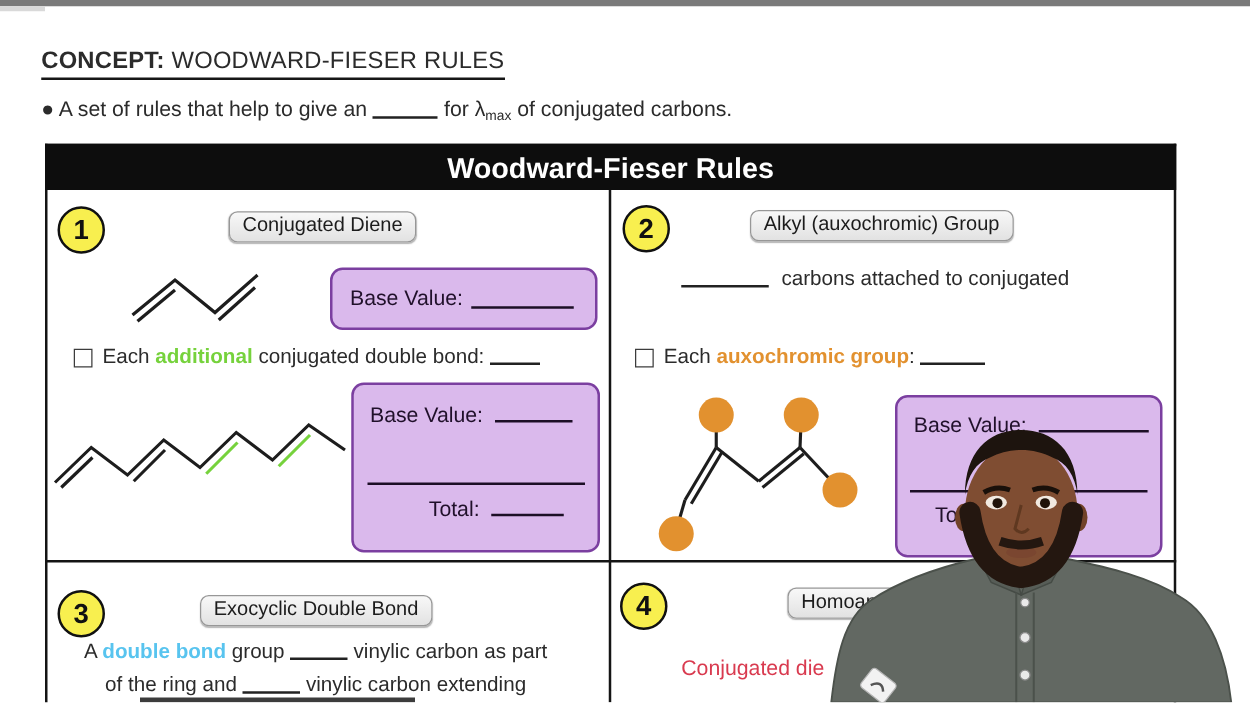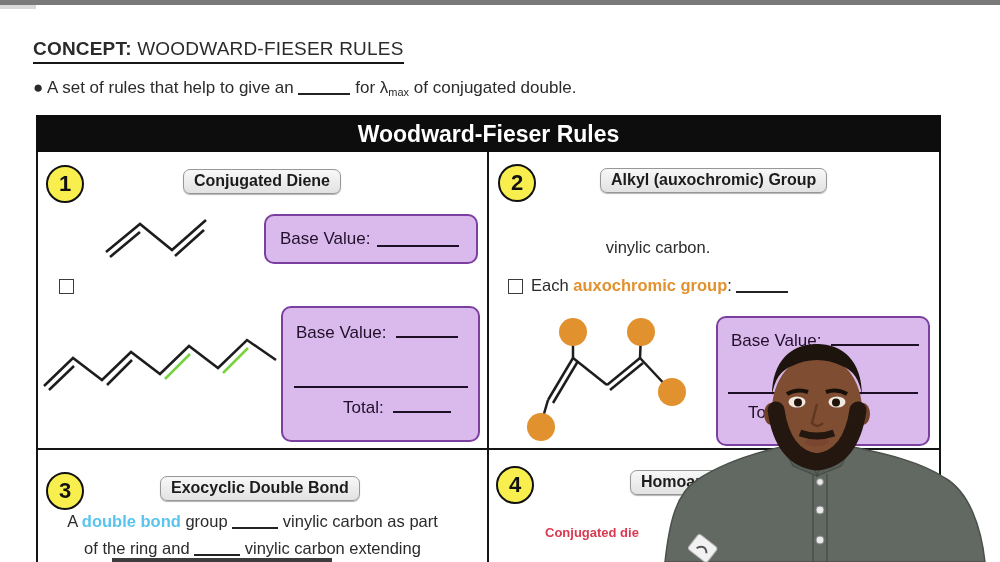--- a/index.html
+++ b/index.html
@@ -19,29 +19,29 @@
   
   .tbl{left:36px;top:115px;width:905px;height:460px;border:2px solid #141414;border-bottom:none;background:#fff;box-sizing:border-box;}
   .tblhead{left:36px;top:115px;width:905px;height:37px;background:#0d0d0d;color:#fff;
            font-size:23px;font-weight:700;text-align:center;line-height:38px;box-sizing:border-box;}
   .vdiv{left:487px;top:152px;width:2px;height:410px;background:#141414;}
   .hdiv{left:36px;top:448px;width:905px;height:2px;background:#141414;}
   
   .numcircle{width:34px;height:34px;border:2.4px solid #111;border-radius:50%;
              background:var(--yellow);font-size:22px;font-weight:700;text-align:center;line-height:33px;color:#111;}
   .graylabel{background:linear-gradient(#f8f8f8,#e2e2e2);border:1.6px solid #979797;border-radius:7px;
-             padding:2px 10px 3px;font-size:16px;font-weight:700;color:#1c1c1c;box-shadow:0 1px 1px rgba(0,0,0,.3);white-space:nowrap;}
+             padding:2px 10px 3px;font-size:16px;font-weight:400;color:#1c1c1c;box-shadow:0 1px 1px rgba(0,0,0,.3);white-space:nowrap;}
   .purplebox{background:var(--purple_fill);border:2.2px solid var(--purple_border);border-radius:10px;box-sizing:border-box;color:#20102a;font-size:17px;}
   .pline{border-bottom:2px solid #1c0f26;display:inline-block;height:0.8em;}
   .cbox{width:15px;height:15px;border:1.9px solid #3c3c3c;background:#fff;box-sizing:border-box;}
   .cbtext{font-size:16.5px;white-space:nowrap;}
   .hl-green{color:var(--green);font-weight:700;}
   .hl-orange{color:var(--orange);font-weight:700;text-align:center;}
   .hl-blue{color:var(--blue);font-weight:700;}
-  .rednote{color:var(--red);font-size:13px;font-weight:700;white-space:nowrap;}
+  .rednote{color:var(--red);font-size:17px;font-weight:400;white-space:nowrap;}
   .celltext{font-size:16.5px;text-align:center;}
   .crop-smudge{background:#1a1a1a;opacity:.85;}
 </style>
 </head>
 <body>
 
 <div id="stage">
 
   <div class="abs topbar"></div>
   <div class="abs toptab"></div>
@@ -49,21 +49,21 @@
   <div class="abs concept">
     <span class="wrap"><b>CONCEPT:</b>
     <span>WOODWARD-FIESER RULES</span></span>
   </div>
 
   <div class="abs intro">
     <span>●</span>
     <span>A set of rules that help to give an</span>
     <span class="blank" style="width:52px;"></span>
     <span>for λ</span><span class="sub">max</span>
-    <span>of conjugated double.</span>
+    <span>of conjugated carbons.</span>
   </div>
 
   <div class="abs tbl"></div>
   <div class="abs tblhead">Woodward-Fieser Rules</div>
   <div class="abs vdiv"></div>
   <div class="abs hdiv"></div>
 
   <div class="abs numcircle" style="left:46px;top:165px;">1</div>
   <div class="abs graylabel" style="left:183px;top:169px;">Conjugated Diene</div>
 
@@ -72,20 +72,26 @@
     <line x1="10" y1="51" x2="40" y2="26" stroke="#1d1d1d" stroke-width="2.6"></line>
     <line x1="75" y1="50" x2="104" y2="24" stroke="#1d1d1d" stroke-width="2.6"></line>
   </svg>
 
   <div class="abs purplebox" style="left:264px;top:214px;width:214px;height:50px;display:flex;align-items:center;padding-left:14px;">
     <span>Base Value:</span>
     <span class="pline" style="width:82px;margin-left:7px;"></span>
   </div>
 
   <div class="abs cbox" style="left:59px;top:279px;"></div>
+  <div class="abs cbtext" style="left:82px;top:276px;">
+    <span>Each</span>
+    <span class="hl-green">additional</span>
+    <span>conjugated double bond:</span>
+    <span class="blank" style="width:40px;"></span>
+  </div>
 
   <svg class="abs" style="left:40px;top:322px;" width="240" height="85" viewBox="0 0 240 85">
     <polyline points="4,64 33,36 62,58 91,30 120,52 149,24 178,46 207,18 236,38" fill="none" stroke="#1d1d1d" stroke-width="2.5"></polyline>
     <line x1="9" y1="68" x2="34" y2="44" stroke="#1d1d1d" stroke-width="2.5"></line>
     <line x1="67" y1="63" x2="92" y2="38" stroke="#1d1d1d" stroke-width="2.5"></line>
     <line x1="125" y1="57" x2="150" y2="32" stroke="#76d23c" stroke-width="2.5"></line>
     <line x1="183" y1="51" x2="208" y2="26" stroke="#76d23c" stroke-width="2.5"></line>
   </svg>
 
   <div class="abs purplebox" style="left:281px;top:306px;width:199px;height:136px;">
@@ -96,22 +102,23 @@
     <div class="pline" style="width:174px;margin:30px 0 0 11px;"></div>
     <div style="margin:4px 0 0 60px;">
       <span>Total:</span>
       <span class="pline" style="width:58px;margin-left:5px;"></span>
     </div>
   </div>
 
   <div class="abs numcircle" style="left:498px;top:164px;">2</div>
   <div class="abs graylabel" style="left:600px;top:168px;">Alkyl (auxochromic) Group</div>
 
-  <div class="abs celltext" style="left:500px;top:238px;width:400px;transform:translateX(-42px);">
-    <span>vinylic carbon.</span>
+  <div class="abs celltext" style="left:500px;top:214px;width:400px;">
+    <span class="blank" style="width:70px;margin-right:6px;"></span>
+    <span>carbons attached to conjugated</span>
   </div>
 
   <div class="abs cbox" style="left:508px;top:279px;"></div>
   <div class="abs cbtext" style="left:531px;top:276px;">
     <span>Each</span>
     <span class="hl-orange">auxochromic group</span><span>:</span>
     <span class="blank" style="width:52px;"></span>
   </div>
 
   <svg class="abs" style="left:503px;top:300px;" width="210" height="160" viewBox="0 0 210 160">

